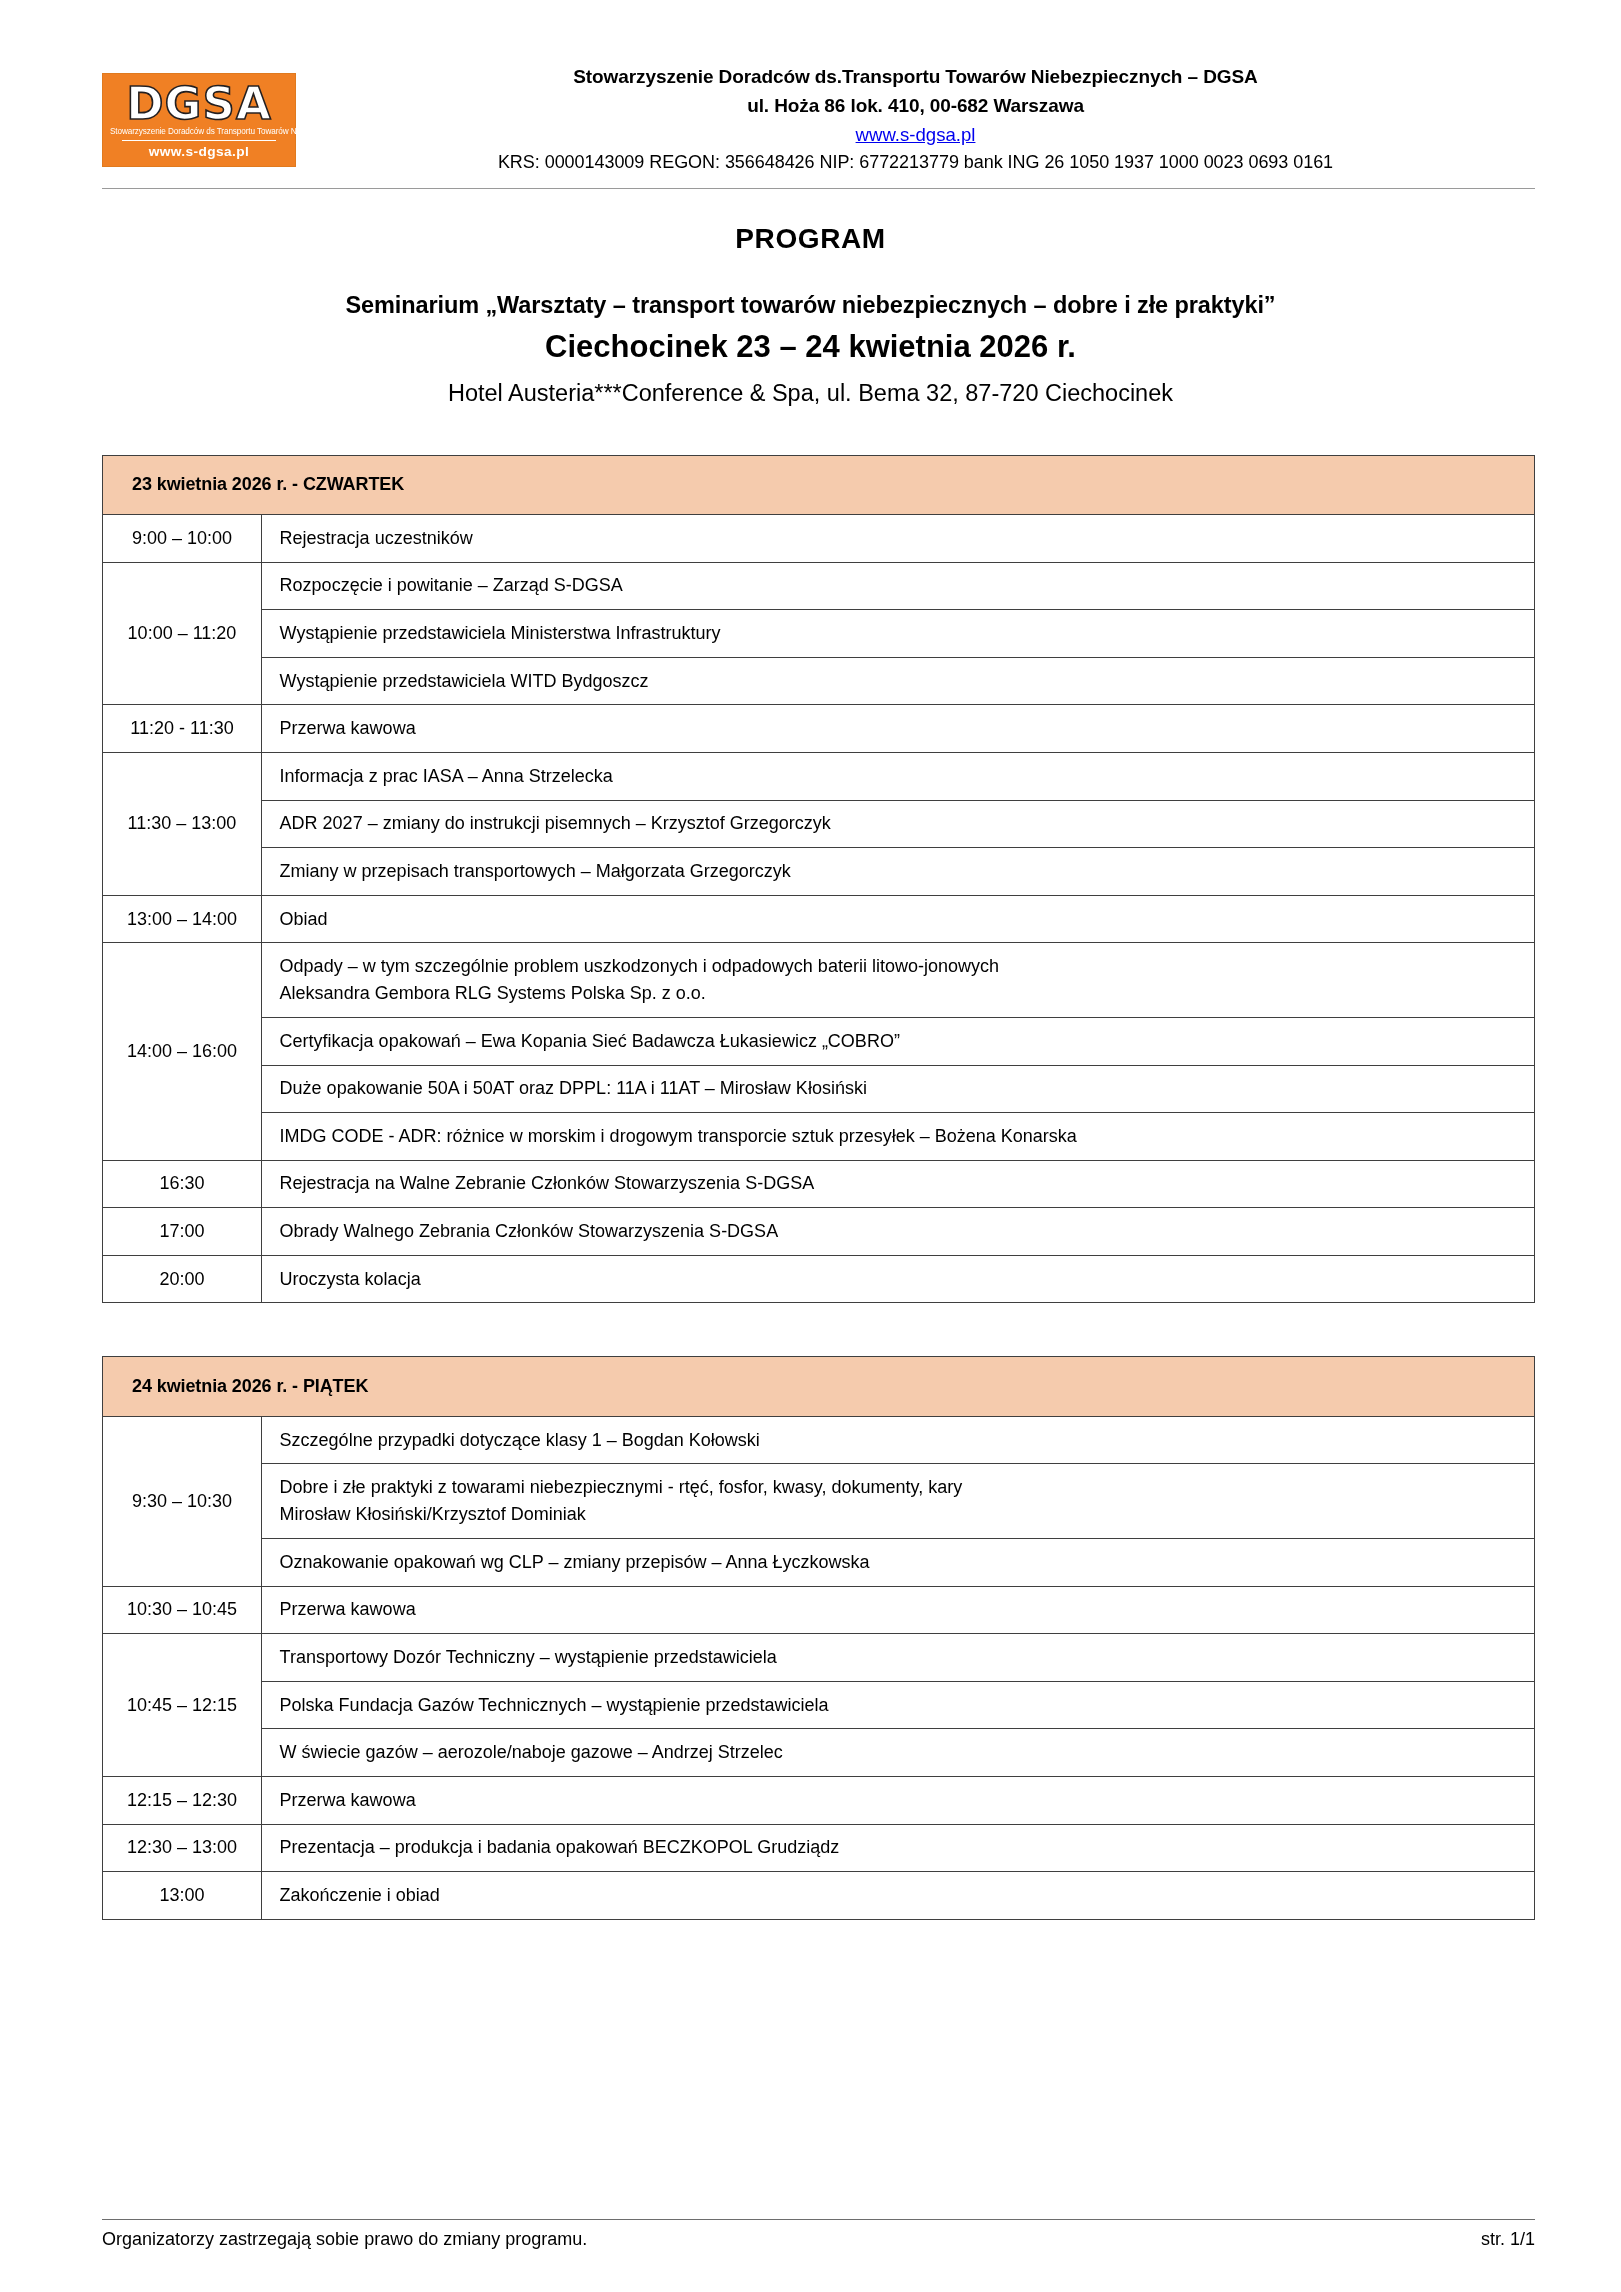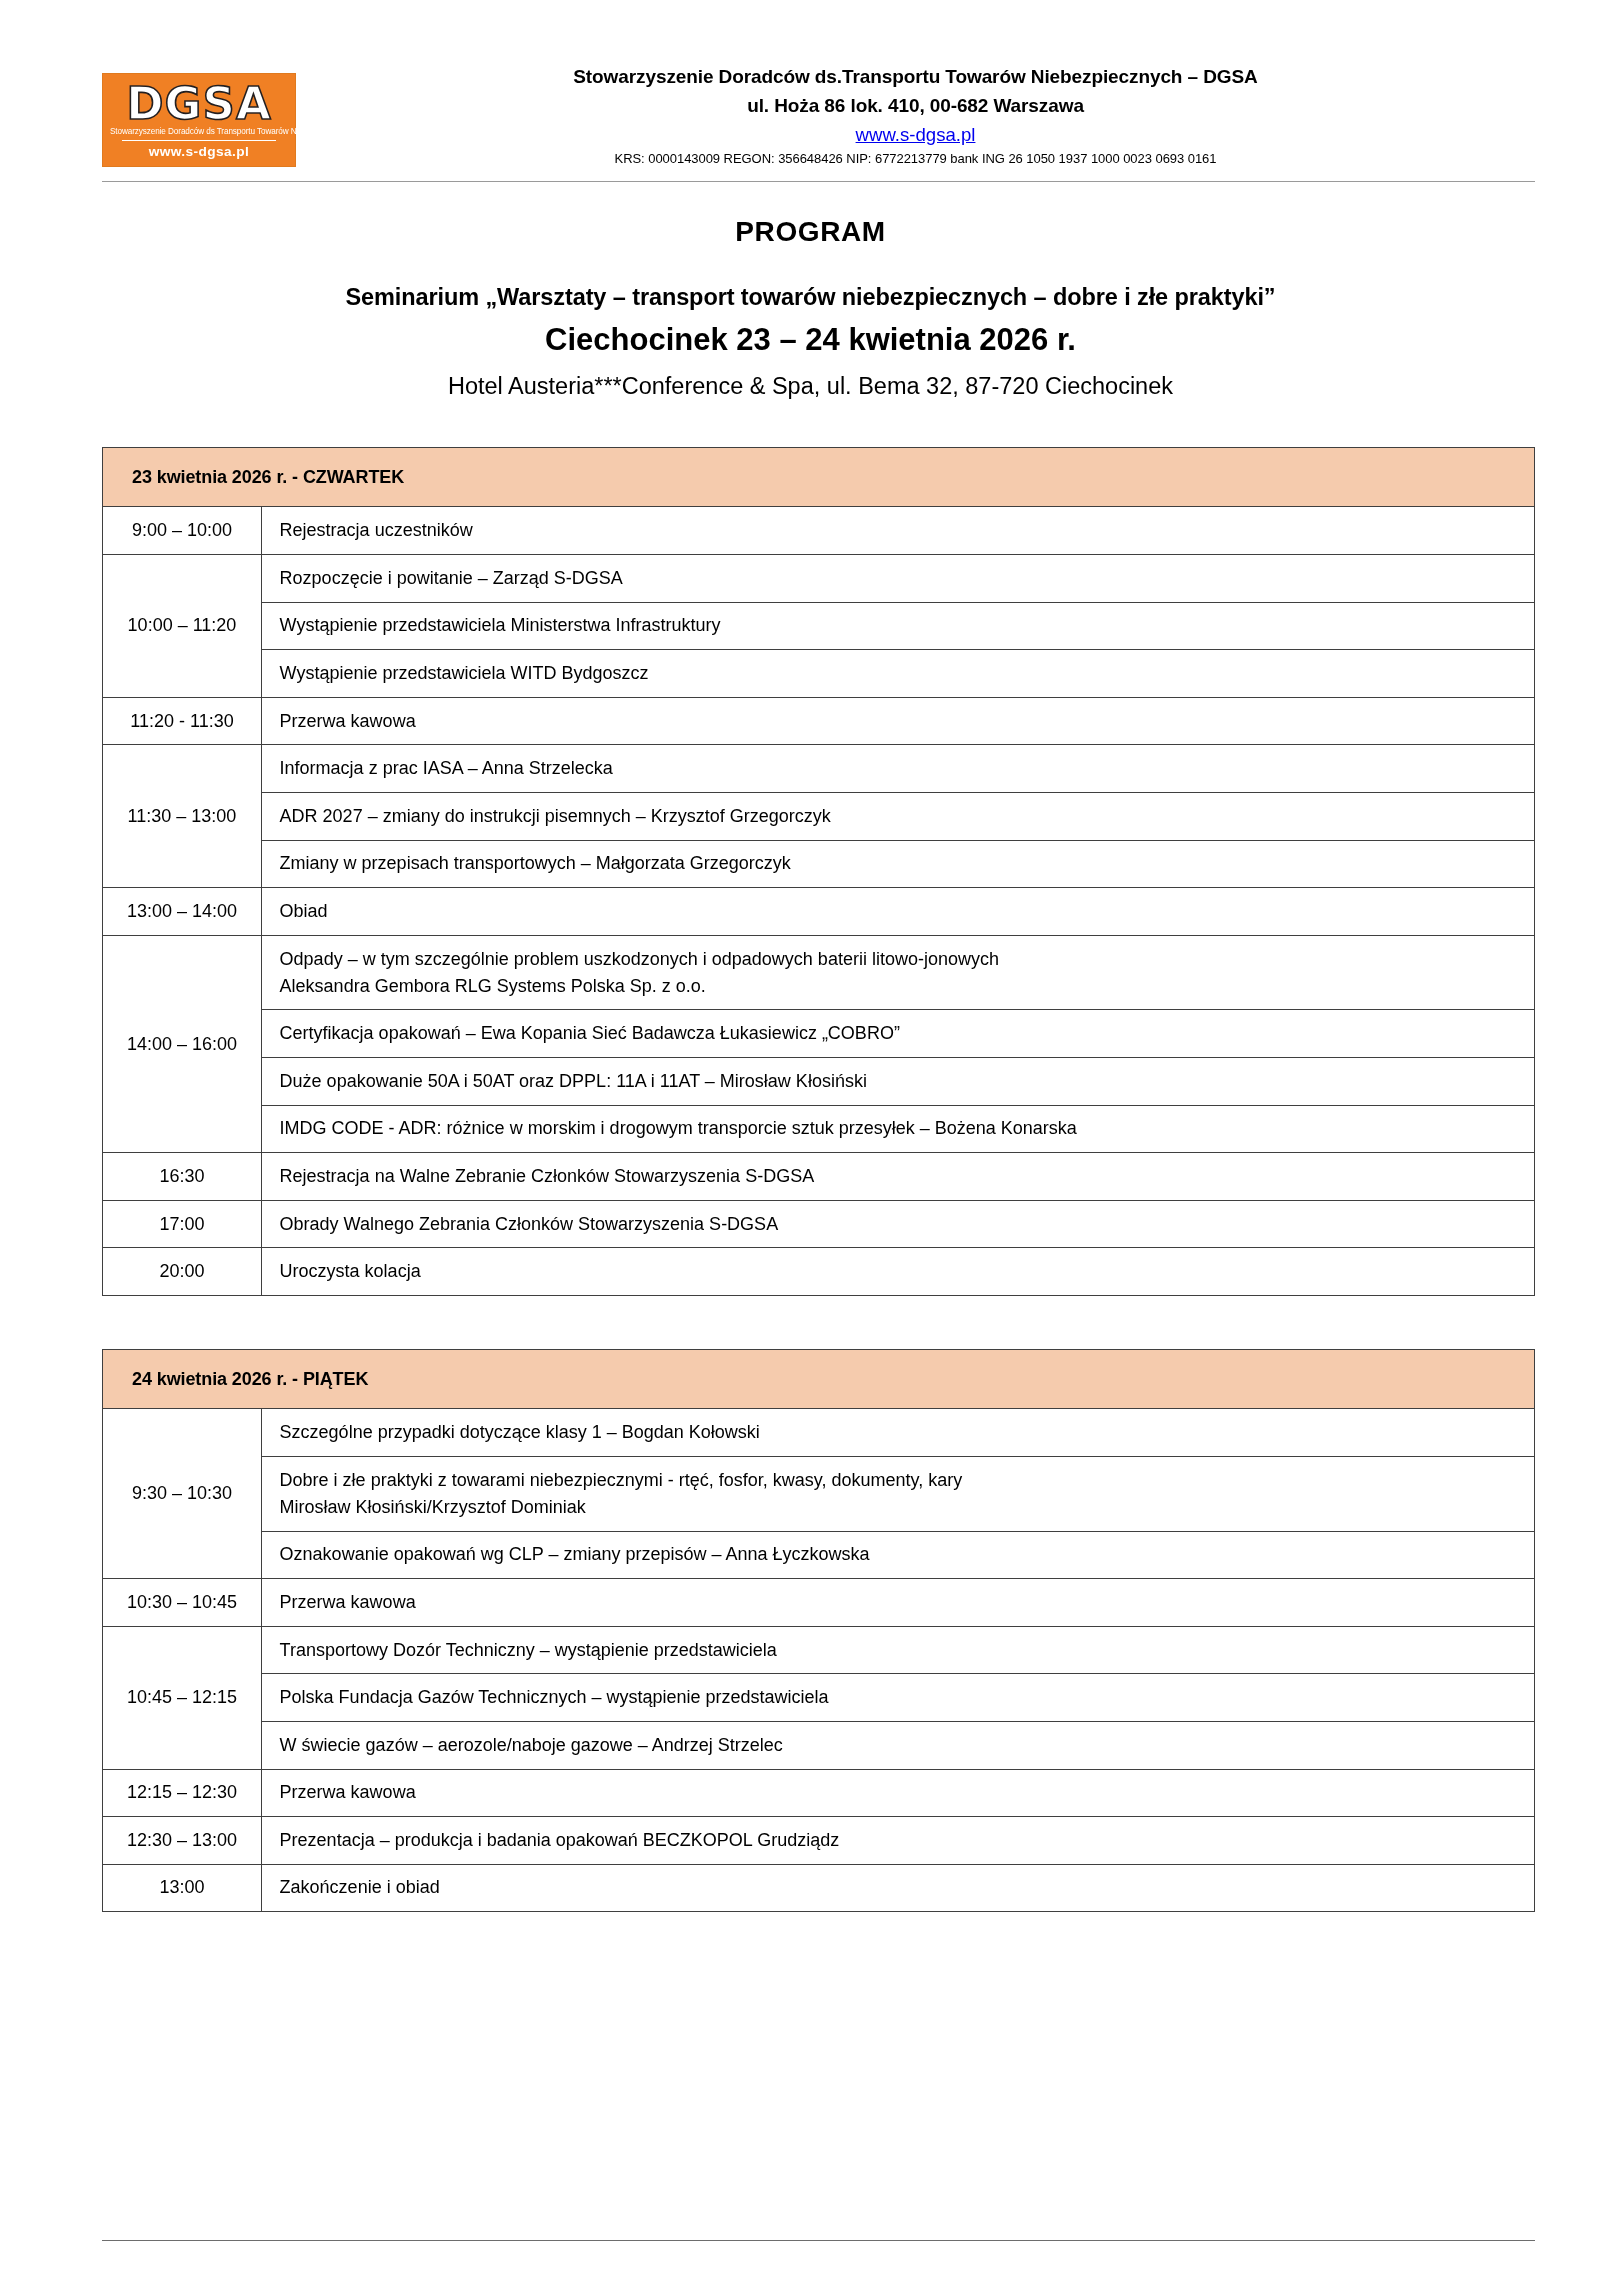--- a/index.html
+++ b/index.html
@@ -89,21 +89,21 @@
     line-height: 1.52;
     letter-spacing: -0.1px;
   }
   .org-url {
     font-size: 18.6px;
     line-height: 1.5;
     color: #0000EE;
     text-decoration: underline;
   }
   .org-ids {
-    font-size: 13px;
+    font-size: 18px;
     line-height: 1.5;
     letter-spacing: -0.05px;
   }
 
   .header-rule {
     margin: 12.7px 86px 0 102px;
     border-top: 1px solid #9a9a9a;
   }
 
   
@@ -341,16 +341,20 @@
           <tr>
             <td class="time" rowspan="1">13:00</td>
             <td class="item"><span class="l1">Zakończenie i obiad</span></td>
           </tr>
         </tbody>
     </table>
   </div>
 
   <div class="footer">
     <div class="footer-rule"></div>
+    <div class="footer-row">
+      <div class="footer-note">Organizatorzy zastrzegają sobie prawo do zmiany programu.</div>
+      <div class="footer-page">str. 1/1</div>
+    </div>
   </div>
 
 </div>
 
 
 </body></html>

